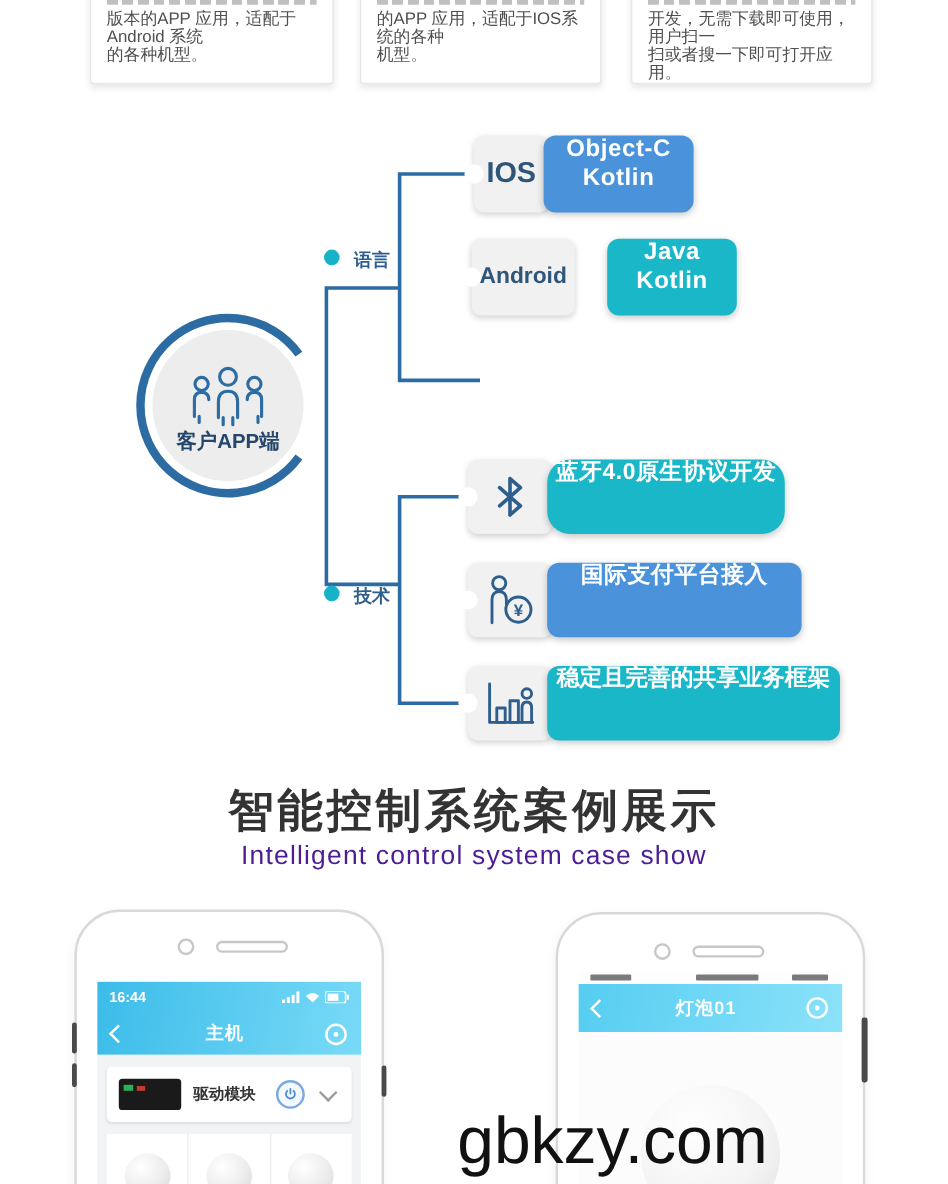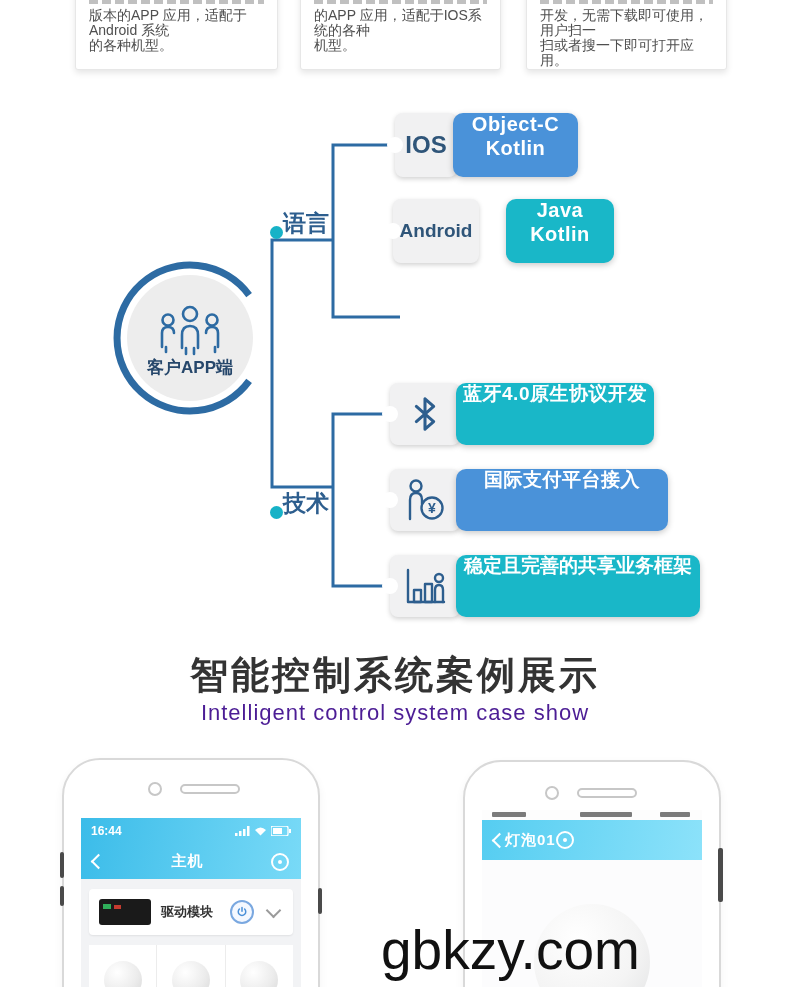--- a/index.html
+++ b/index.html
@@ -11,22 +11,22 @@
             border-radius:3px;box-shadow:0 3px 6px rgba(0,0,0,.10);box-sizing:border-box;
             padding:10px 13px 0;}
   .clip-bars{height:7px;overflow:hidden;opacity:.55;margin-bottom:4px;}
   .clip-bars div{height:14px;background:repeating-linear-gradient(90deg,#8d8d8d 0 9px,transparent 9px 13px);}
   .top-card p{margin:0;font-size:14px;line-height:15px;color:#4f4f4f;}
 
   
   #diagram-svg{position:absolute;left:0;top:0;pointer-events:none;}
   .center-label{position:absolute;left:118px;top:356px;width:144px;text-align:center;
                 font-size:17px;font-weight:700;color:#26476b;z-index:3;}
-  .branch-label{position:absolute;display:flex;align-items:flex-end;gap:0;
-                font-size:23px;font-weight:700;color:#2d5e8e;z-index:3;}
+  .branch-label{position:absolute;display:flex;align-items:flex-start;gap:12px;
+                font-size:15px;font-weight:700;color:#2d5e8e;z-index:3;}
   .bullet{width:13px;height:13px;border-radius:50%;background:#17b2c7;display:inline-block;}
 
   .node-row{position:absolute;display:flex;align-items:stretch;z-index:3;}
   .chip{background:#f1f1f2;border-radius:8px;box-shadow:0 2px 5px rgba(0,0,0,.18);
         display:flex;align-items:center;justify-content:center;position:relative;
         color:#2f5579;font-weight:700;box-sizing:border-box;}
   .chip::before{content:"";position:absolute;left:-8px;top:50%;transform:translateY(-50%);
         width:16px;height:16px;border-radius:50%;background:#fff;}
   .tag{border-radius:10px;color:#fff;font-weight:700;display:flex;flex-direction:column;
        align-items:center;justify-content:flex-start;margin-left:-4px;z-index:2;
@@ -46,21 +46,21 @@
   .cam{position:absolute;width:10px;height:10px;border:2px solid #c7c7c7;border-radius:50%;}
   .spk{position:absolute;width:56px;height:6px;border:2px solid #c7c7c7;border-radius:6px;}
   .sbtn{position:absolute;width:4px;background:#4a4a4a;border-radius:2px;}
   .screen{position:absolute;left:17px;right:17px;top:58px;bottom:-2px;overflow:hidden;}
 
   .hdr{background:linear-gradient(100deg,#3bbce9,#79daf7);}
   .status{height:26px;display:flex;align-items:center;justify-content:space-between;
           padding:0 10px;color:#fff;font-size:12px;font-weight:700;}
   .status-icons{display:flex;align-items:center;gap:4px;}
   .nav{height:35px;display:flex;align-items:center;justify-content:space-between;padding:0 12px;color:#fff;}
-  .nav2{height:40px;display:flex;align-items:center;justify-content:flex-start;padding:0 12px;color:#fff;
+  .nav2{height:40px;display:flex;align-items:center;justify-content:space-between;padding:0 12px;color:#fff;
         background:linear-gradient(100deg,#55cdf1,#8ce2fa);}
   .nav-title{font-size:15px;font-weight:700;letter-spacing:1px;}
   .chev-left{width:9px;height:9px;border-left:2px solid #fff;border-bottom:2px solid #fff;
              transform:rotate(45deg);display:inline-block;}
   .gear{width:14px;height:14px;border:2px solid #fff;border-radius:50%;position:relative;display:inline-block;}
   .gear::after{content:"";position:absolute;width:4px;height:4px;background:#fff;border-radius:50%;
                top:50%;left:50%;transform:translate(-50%,-50%);}
 
   .content{background:#f2f3f5;padding:10px 8px 0;height:160px;}
   .dev-card{background:#fff;border-radius:4px;height:46px;display:flex;align-items:center;
@@ -160,21 +160,21 @@
       <span>Kotlin</span>
     </div>
   </div>
 
   <div class="node-row" style="left:390px;top:383px;">
     <div class="chip" style="width:70px;height:62px;">
       <svg width="26" height="36" viewBox="0 0 24 32">
           <path d="M12 2 L12 30 M12 2 L20 9 L4 23 M12 30 L20 23 L4 9" stroke="#2d5e8e" stroke-width="2.8" fill="none" stroke-linecap="round" stroke-linejoin="round"></path>
         </svg>
     </div>
-    <div class="tag teal" style="width:198px;height:62px;font-size:19px;">蓝牙4.0原生协议开发</div>
+    <div class="tag teal" style="width:198px;height:62px;font-size:19px;border-radius:19px;">蓝牙4.0原生协议开发</div>
   </div>
   <div class="node-row" style="left:390px;top:469px;">
     <div class="chip" style="width:70px;height:62px;">
       <svg width="40" height="46" viewBox="0 0 40 44">
         <g stroke="#2d5e8e" stroke-width="2.4" fill="none" stroke-linecap="round">
           <circle cx="11" cy="8" r="5.5"></circle>
           <path d="M5 41 V22 Q5 15 11 15 Q17 15 17 22 V26"></path>
           <circle cx="27" cy="30" r="10.5"></circle>
         </g>
         <text x="27" y="35" text-anchor="middle" font-size="14" font-weight="bold" fill="#2d5e8e">¥</text>

